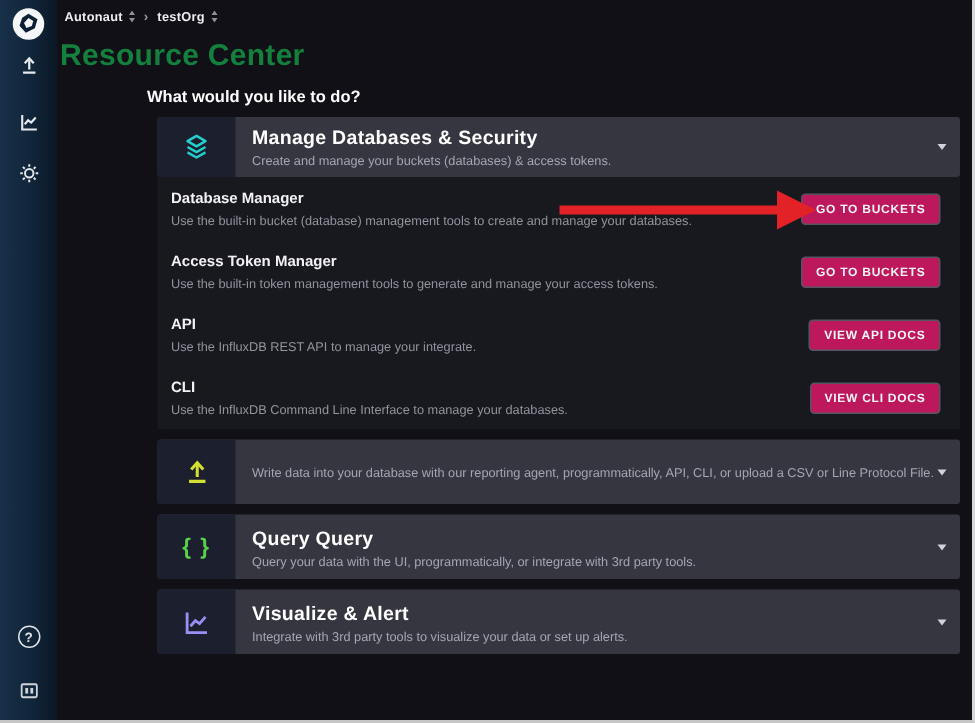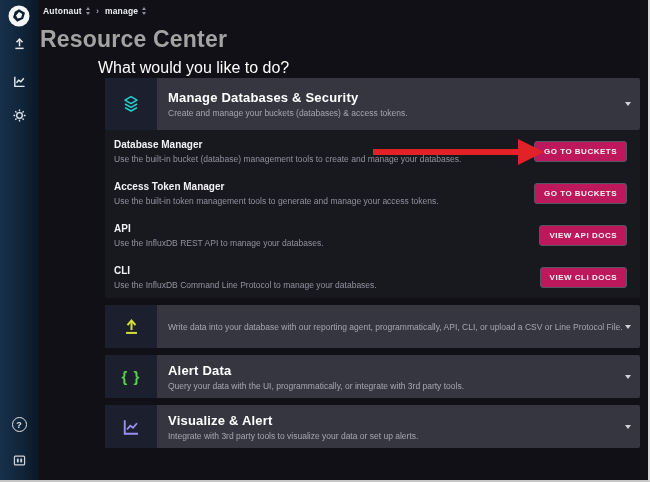--- a/index.html
+++ b/index.html
@@ -31,30 +31,30 @@
 
   
   .breadcrumb { position:absolute; left:43px; top:6px; display:flex; align-items:flex-end; gap:6px; }
   .crumb { display:flex; align-items:center; gap:4px; cursor:pointer; }
   .crumb-label { font-size:8.5px; font-weight:bold; color:#eceef2; letter-spacing:.2px; }
   .updown { display:flex; flex-direction:column; gap:1.5px; }
   .tri-up    { width:0;height:0;border-left:2.5px solid transparent;border-right:2.5px solid transparent;border-bottom:3px solid #8d909c; }
   .tri-down2 { width:0;height:0;border-left:2.5px solid transparent;border-right:2.5px solid transparent;border-top:3px solid #8d909c; }
   .crumb-sep { font-size:9px; color:#9a9da8; font-weight:bold; }
 
-  .page-title { position:absolute; left:40px; top:26px; font-size:23px; font-weight:bold; color:#a3a3a3; letter-spacing:.2px; }
-  .question   { position:absolute; left:98px; top:59px; font-size:16px; font-weight:normal; color:#fdfdfd; }
+  .page-title { position:absolute; left:40px; top:26px; font-size:20px; font-weight:bold; color:#15803d; letter-spacing:.2px; }
+  .question   { position:absolute; left:98px; top:59px; font-size:11px; font-weight:bold; color:#fdfdfd; }
 
   
   .cards { position:absolute; left:105px; top:78px; width:535px; }
   .card-head {
     display:flex; align-items:stretch; background:#363640; border-radius:2px;
     cursor:pointer; position:relative;
   }
-  .h44 { height:52px;justify-content:center; } .h43 { height:43px; }
+  .h44 { height:40px;justify-content:center; } .h43 { height:43px; }
   .icon-cell { width:52px; flex:0 0 52px; background:#1c202e; display:flex; align-items:center; justify-content:center; border-radius:2px 0 0 2px; }
   .head-text { flex:1; display:flex; flex-direction:column; justify-content:center; gap:3px; padding-left:11px; }
   .card-title { font-size:13px; font-weight:bold; color:#ffffff; letter-spacing:.2px; }
   .card-sub   { font-size:8.5px; color:#a6a6b2; }
   .caret { position:absolute; right:9px; top:50%; margin-top:-2px; width:0; height:0;
            border-left:3.5px solid transparent; border-right:3.5px solid transparent; border-top:4.5px solid #d2d3da; }
 
   .card-body { background:#18181f; position:relative; }
   .detail-row { height:42px; display:flex; align-items:center; justify-content:space-between; padding:0 13px 0 9px; }
   .row-text { display:flex; flex-direction:column; gap:4px; }
@@ -123,21 +123,21 @@
   <div class="breadcrumb">
     <div class="crumb">
       <span class="crumb-label">Autonaut</span>
       <span class="updown">
         <span class="tri-up"></span>
           <span class="tri-down2"></span>
       </span>
     </div>
     <span class="crumb-sep">›</span>
     <div class="crumb">
-      <span class="crumb-label">manage</span>
+      <span class="crumb-label">testOrg</span>
       <span class="updown">
         <span class="tri-up"></span>
           <span class="tri-down2"></span>
       </span>
     </div>
   </div>
 
   <h1 class="page-title">Resource Center</h1>
   <div class="question">What would you like to do?</div>
 
@@ -170,28 +170,28 @@
         <div class="detail-row">
           <div class="row-text">
             <div class="row-title">Access Token Manager</div>
             <div class="row-desc">Use the built-in token management tools to generate and manage your access tokens.</div>
           </div>
           <button class="btn">GO TO BUCKETS</button>
         </div>
         <div class="detail-row">
           <div class="row-text">
             <div class="row-title">API</div>
-            <div class="row-desc">Use the InfluxDB REST API to manage your databases.</div>
+            <div class="row-desc">Use the InfluxDB REST API to manage your integrate.</div>
           </div>
           <button class="btn">VIEW API DOCS</button>
         </div>
         <div class="detail-row">
           <div class="row-text">
             <div class="row-title">CLI</div>
-            <div class="row-desc">Use the InfluxDB Command Line Protocol to manage your databases.</div>
+            <div class="row-desc">Use the InfluxDB Command Line Interface to manage your databases.</div>
           </div>
           <button class="btn">VIEW CLI DOCS</button>
         </div>
 
         <div class="anno-arrow">
           <div class="arrow-shaft"></div>
           <div class="arrow-head"></div>
         </div>
       </div>
     </div>
@@ -212,21 +212,21 @@
       <span class="caret"></span>
     </div>
 
     <div class="gap"></div>
 
     <div class="card-head h43">
       <div class="icon-cell">
         <span class="braces">{ }</span>
       </div>
       <div class="head-text">
-        <div class="card-title">Alert Data</div>
+        <div class="card-title">Query Query</div>
         <div class="card-sub">Query your data with the UI, programmatically, or integrate with 3rd party tools.</div>
       </div>
       <span class="caret"></span>
     </div>
 
     <div class="gap"></div>
 
     <div class="card-head h43">
       <div class="icon-cell">
         <svg width="20" height="20" viewBox="0 0 16 16" fill="none" stroke="#9a8ff5" stroke-width="1.5">

